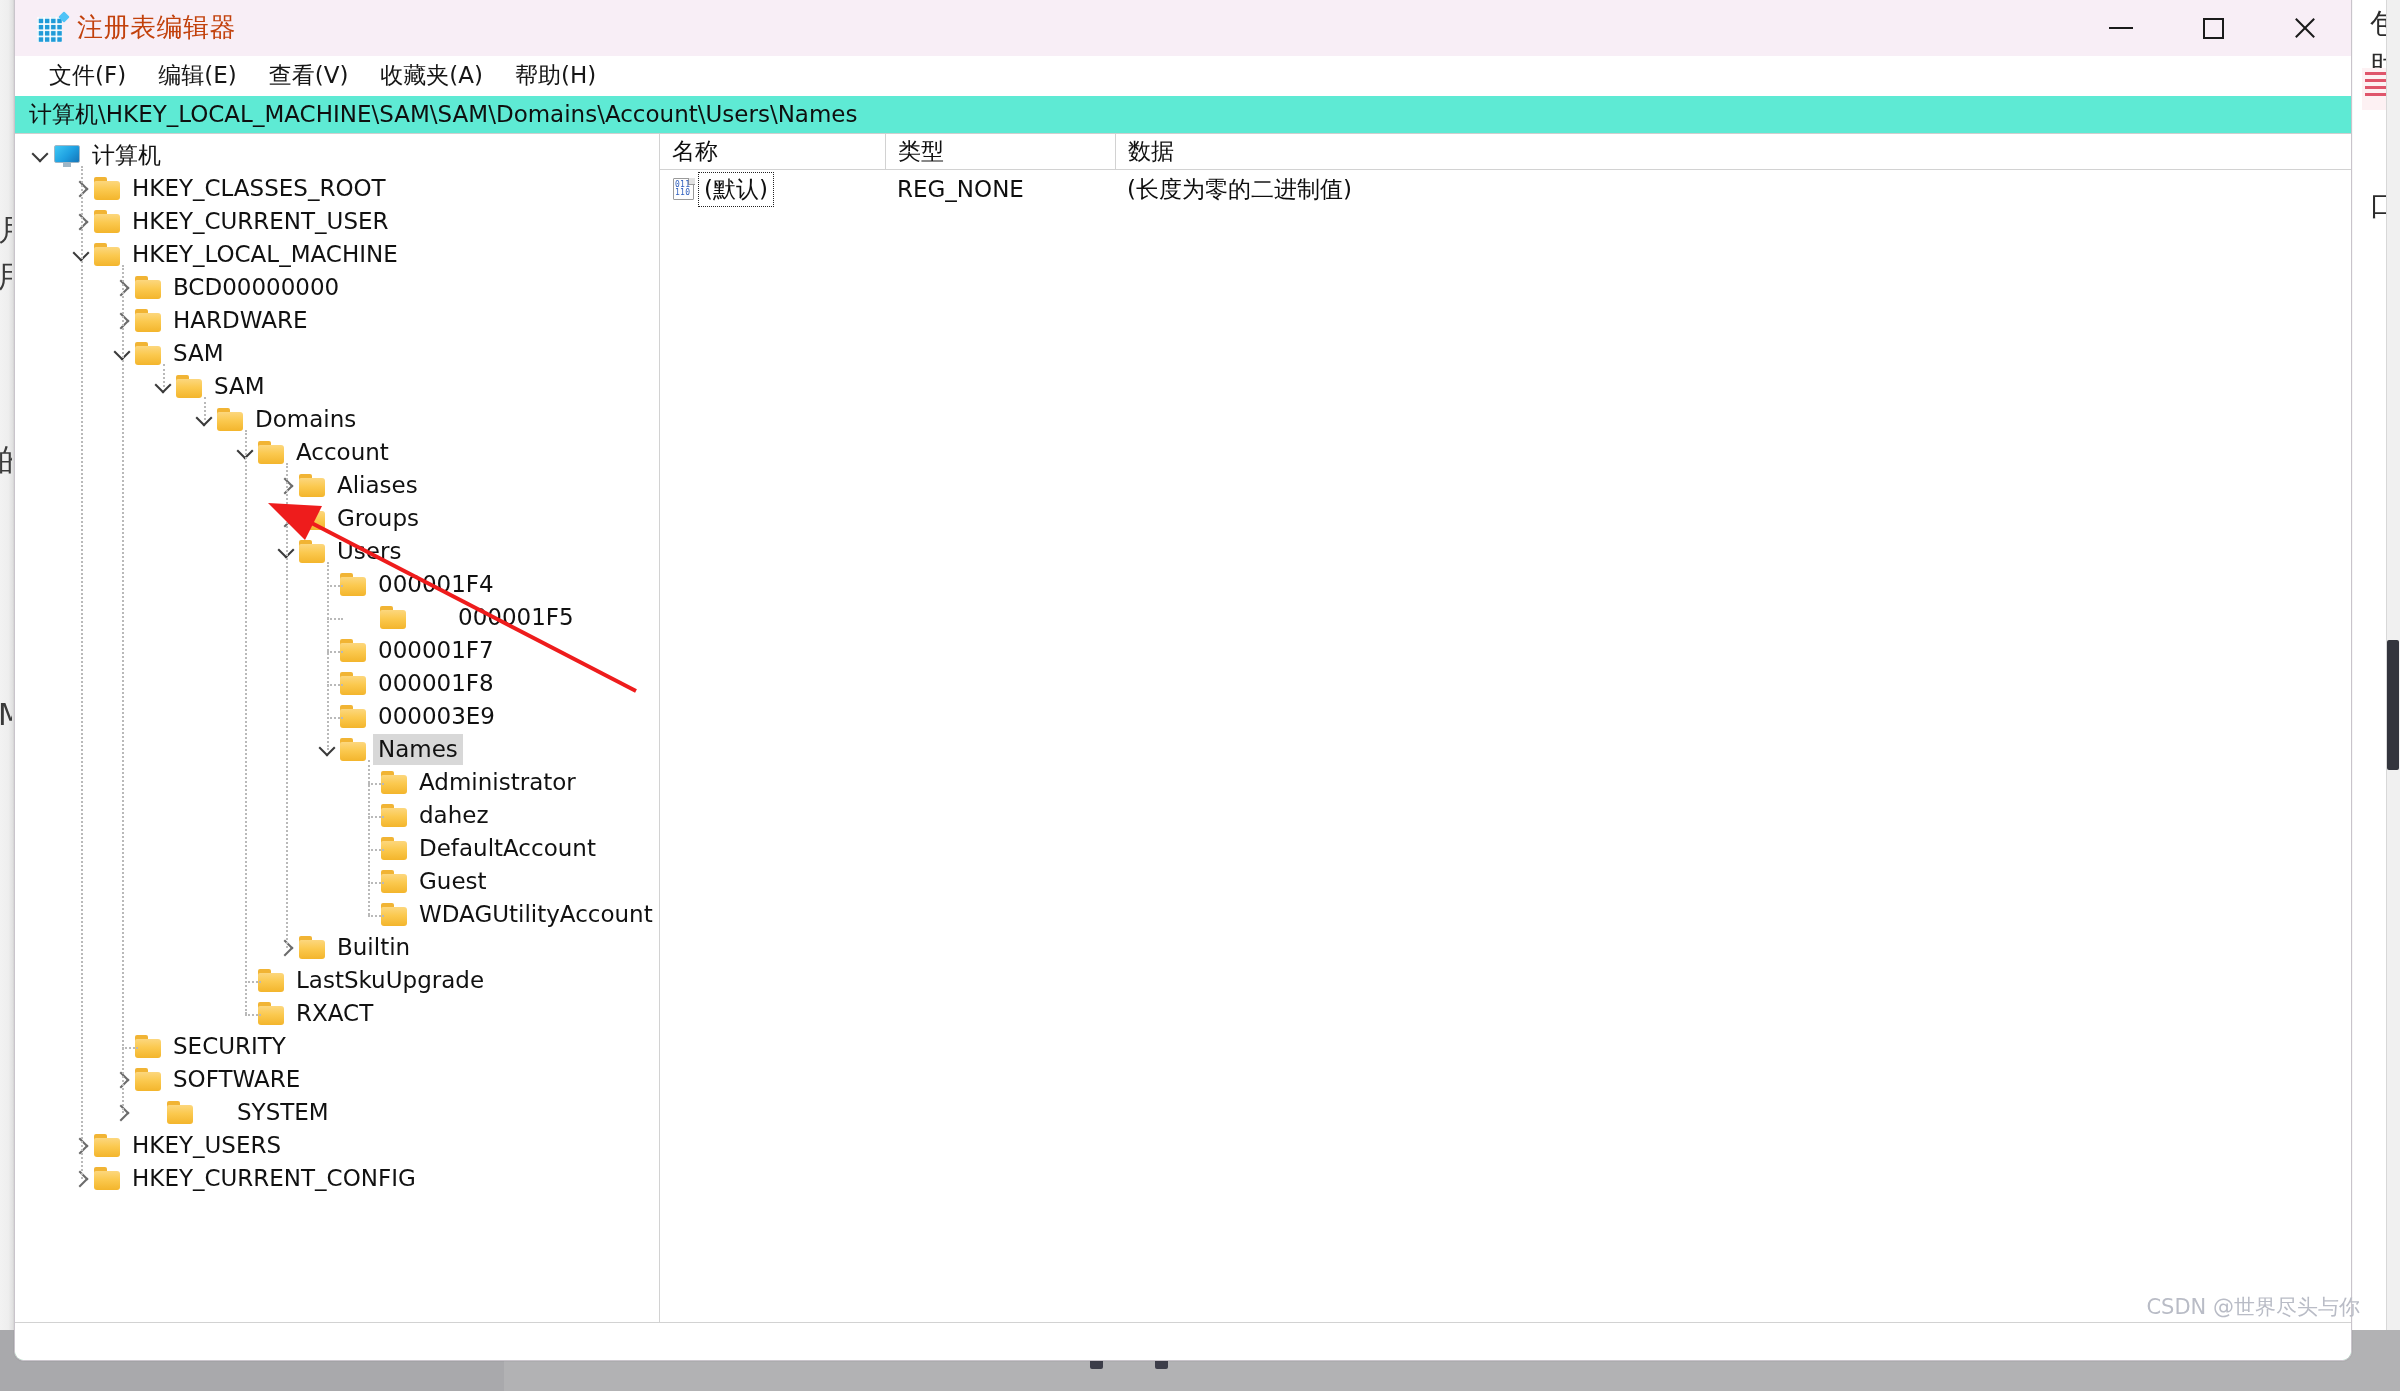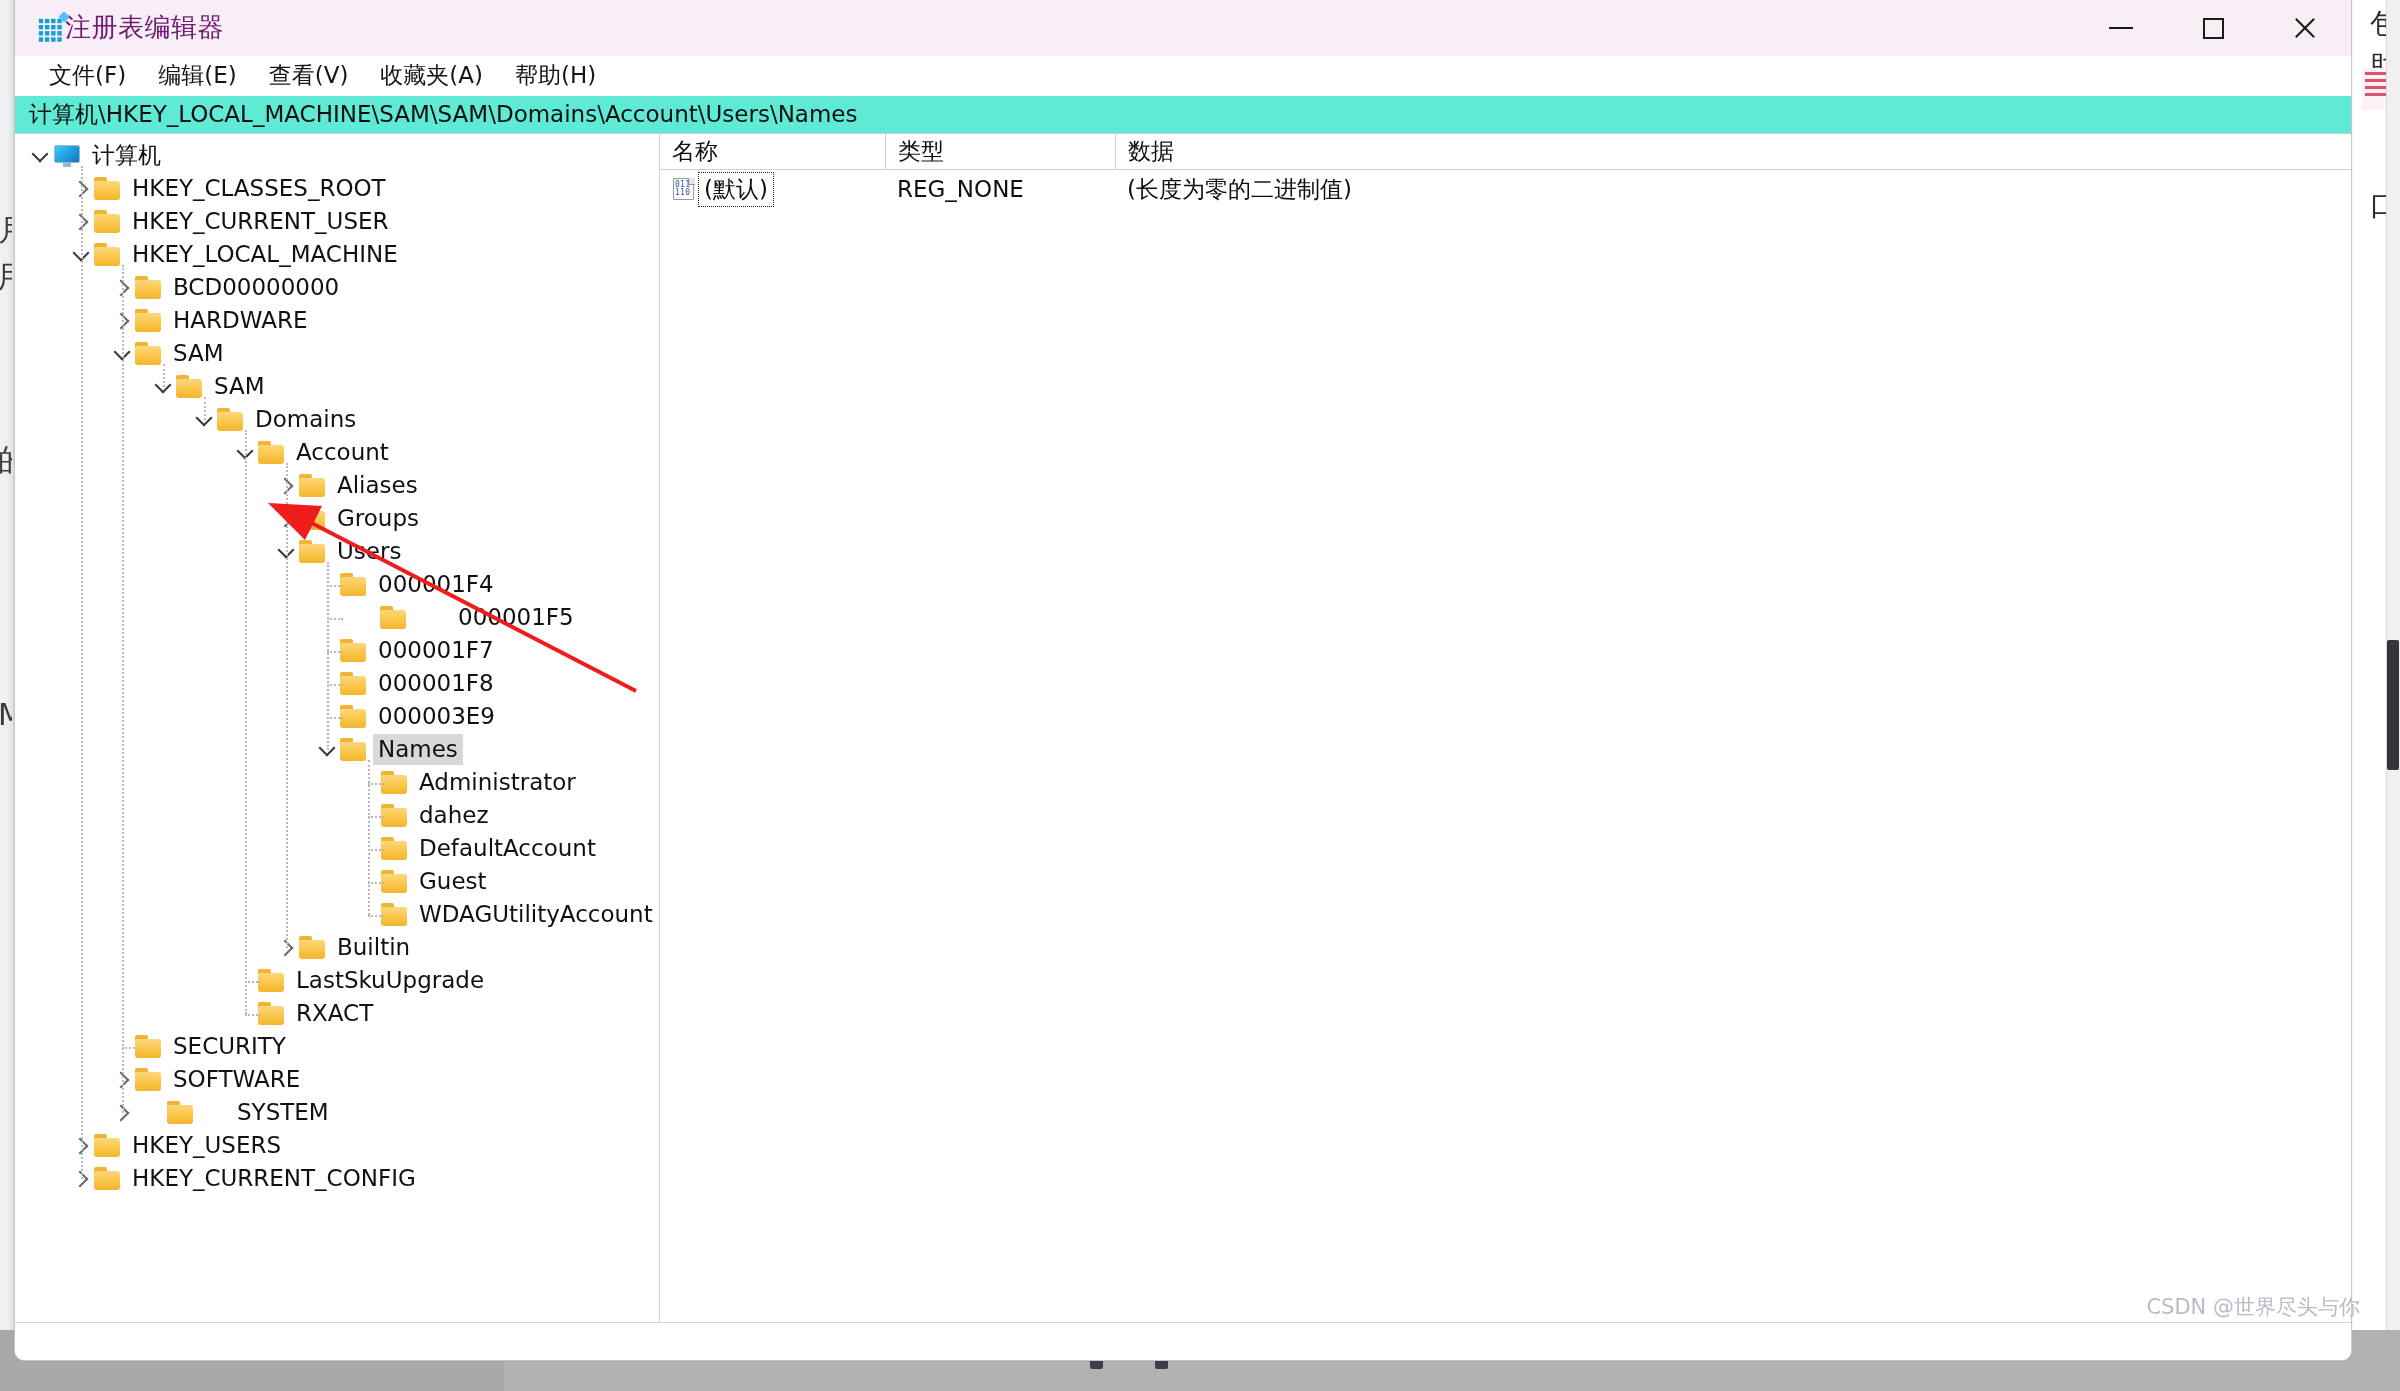--- a/index.html
+++ b/index.html
@@ -95,21 +95,21 @@
       linear-gradient(to right, rgba(255,255,255,.9) 1.5px, transparent 1.5px),
       linear-gradient(to bottom, rgba(255,255,255,.9) 1.5px, transparent 1.5px);
     background-size: 6.2px 6.2px;
     border-radius: 1px;
   }
   #app-icon .spark {
     position:absolute; right:-3px; top:-1px; width:8px; height:8px;
     background:#4fc3f7; transform: rotate(45deg); border-radius:1px;
   }
   #title-text {
-    margin-left: 0; font-size: 26px; color: #701a75; letter-spacing: .5px;
+    margin-left: 12px; font-size: 26px; color: #c2410c; letter-spacing: .5px;
     font-family: "DejaVu Sans", sans-serif;
   }
   .win-controls { position: absolute; right: 0; top: 0; height: 56px; display: flex; }
   .win-btn {
     width: 92px; height: 56px; display: flex; align-items: center; justify-content: center;
     color: #1a1a1a;
   }
   .glyph-min { width: 24px; height: 2px; background: currentColor; display:block; }
   .glyph-max { width: 21px; height: 21px; border: 2px solid currentColor; display:block; }
   .glyph-close { position: relative; width: 26px; height: 26px; display:block; }

